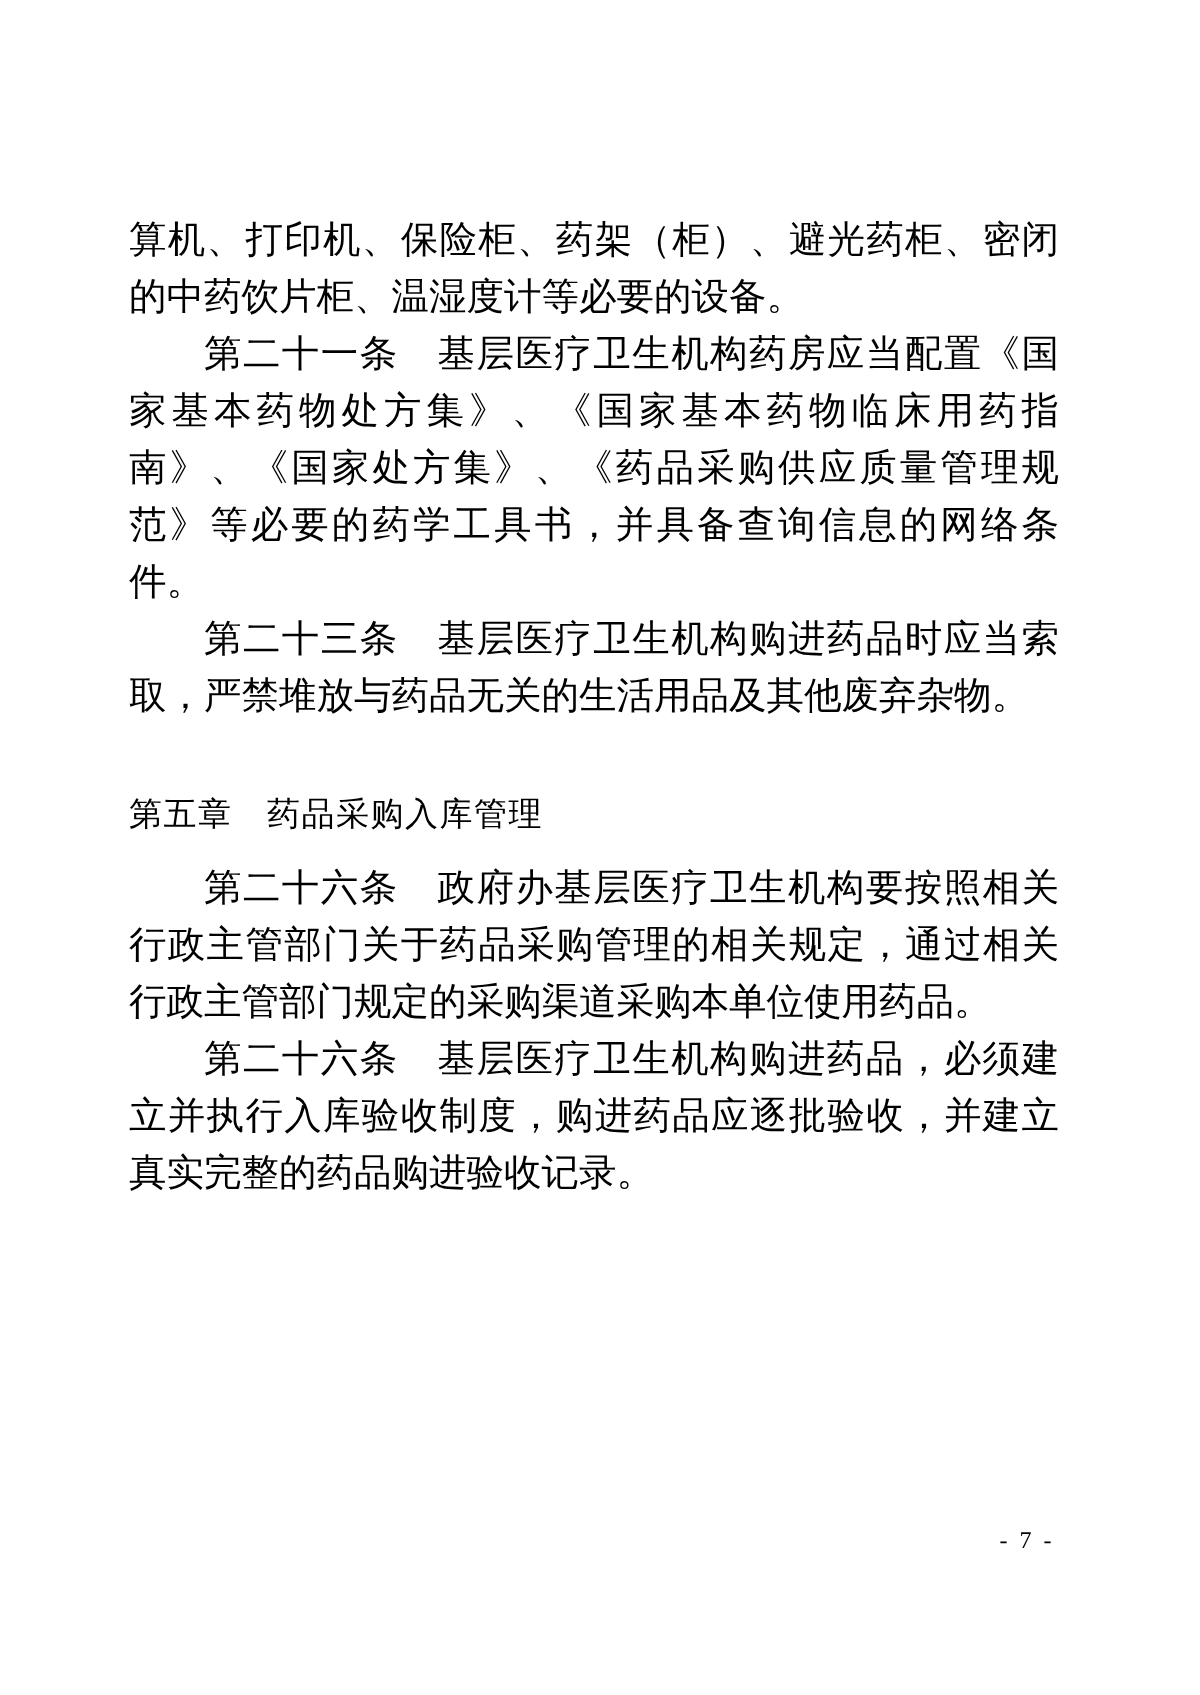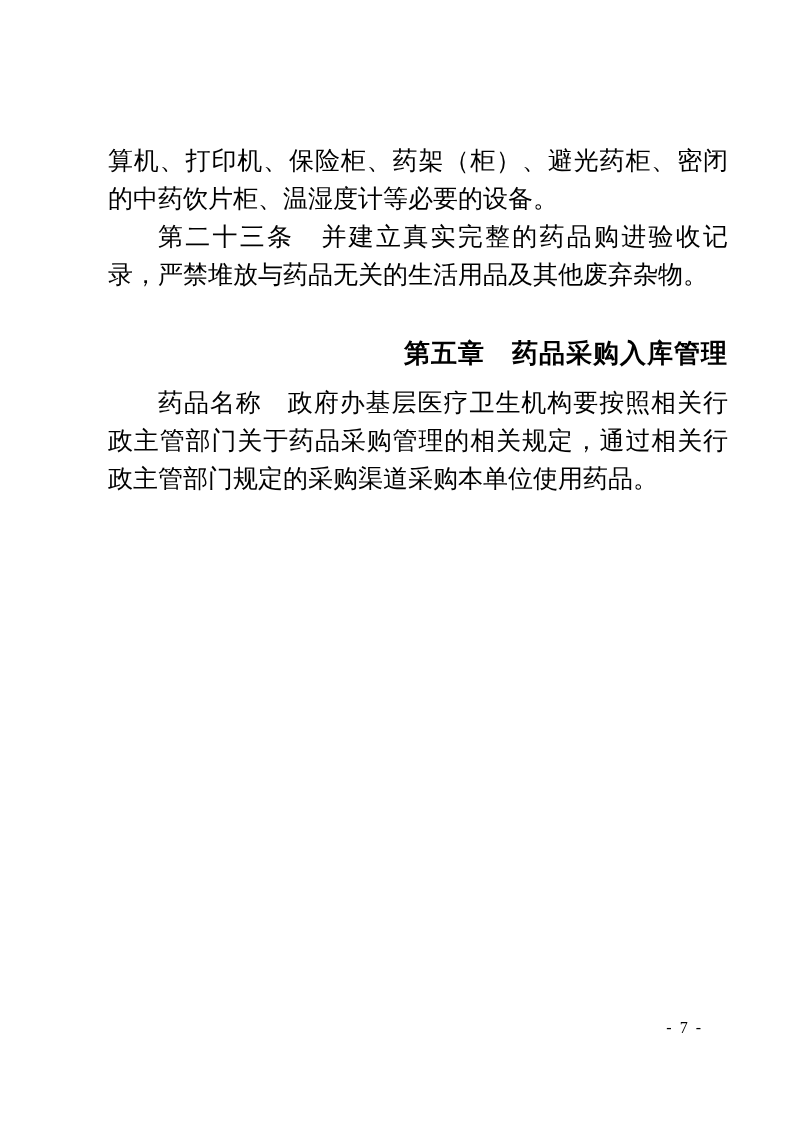--- a/index.html
+++ b/index.html
@@ -11,60 +11,62 @@
     position: relative;
     width: 800px;
     height: 1130px;
     background: #ffffff;
     overflow: hidden;
     font-family: "Liberation Serif", "DejaVu Serif", serif;
     color: #000000;
   }
   .content {
     position: absolute;
-    left: 108px;
+    left: 86px;
     top: 142px;
     width: 620px;
     font-size: 25px;
     line-height: 38px;
     text-align: justify;
     text-justify: inter-character;
   }
   .para {
     margin: 0;
     word-break: break-all;
   }
   .para.indent {
     text-indent: 2em;
   }
   .chapter {
     margin: 40px 0 12px 0;
     font-family: "Liberation Sans", "DejaVu Sans", sans-serif;
-    font-weight: bold;
-    font-size: 26px;
+    font-weight: normal;
+    font-size: 22px;
     line-height: 38px;
-    text-align: right;
+    text-align: left;
     text-indent: 0;
     letter-spacing: 1px;
   }
   .footer {
     position: absolute;
     top: 1018px;
     right: 97px;
     font-size: 16px;
     line-height: 20px;
     letter-spacing: 2px;
     font-family: "Liberation Serif", "DejaVu Serif", serif;
     color: #000000;
   }
 </style>
 </head>
 <body>
 
 <div class="page">
   <div class="content">
     <p class="para">算机、打印机、保险柜、药架（柜）、避光药柜、密闭的中药饮片柜、温湿度计等必要的设备。</p>
-    <p class="para indent">第二十三条　并建立真实完整的药品购进验收记录，严禁堆放与药品无关的生活用品及其他废弃杂物。</p>
+    <p class="para indent">第二十一条　基层医疗卫生机构药房应当配置《国家基本药物处方集》、《国家基本药物临床用药指南》、《国家处方集》、《药品采购供应质量管理规范》等必要的药学工具书，并具备查询信息的网络条件。</p>
+    <p class="para indent">第二十三条　基层医疗卫生机构购进药品时应当索取，严禁堆放与药品无关的生活用品及其他废弃杂物。</p>
     <h2 class="chapter">第五章　药品采购入库管理</h2>
-    <p class="para indent">药品名称　政府办基层医疗卫生机构要按照相关行政主管部门关于药品采购管理的相关规定，通过相关行政主管部门规定的采购渠道采购本单位使用药品。</p>
+    <p class="para indent">第二十六条　政府办基层医疗卫生机构要按照相关行政主管部门关于药品采购管理的相关规定，通过相关行政主管部门规定的采购渠道采购本单位使用药品。</p>
+    <p class="para indent">第二十六条　基层医疗卫生机构购进药品，必须建立并执行入库验收制度，购进药品应逐批验收，并建立真实完整的药品购进验收记录。</p>
   </div>
   <div class="footer">- 7 -</div>
 </div>
 
 </body></html>

